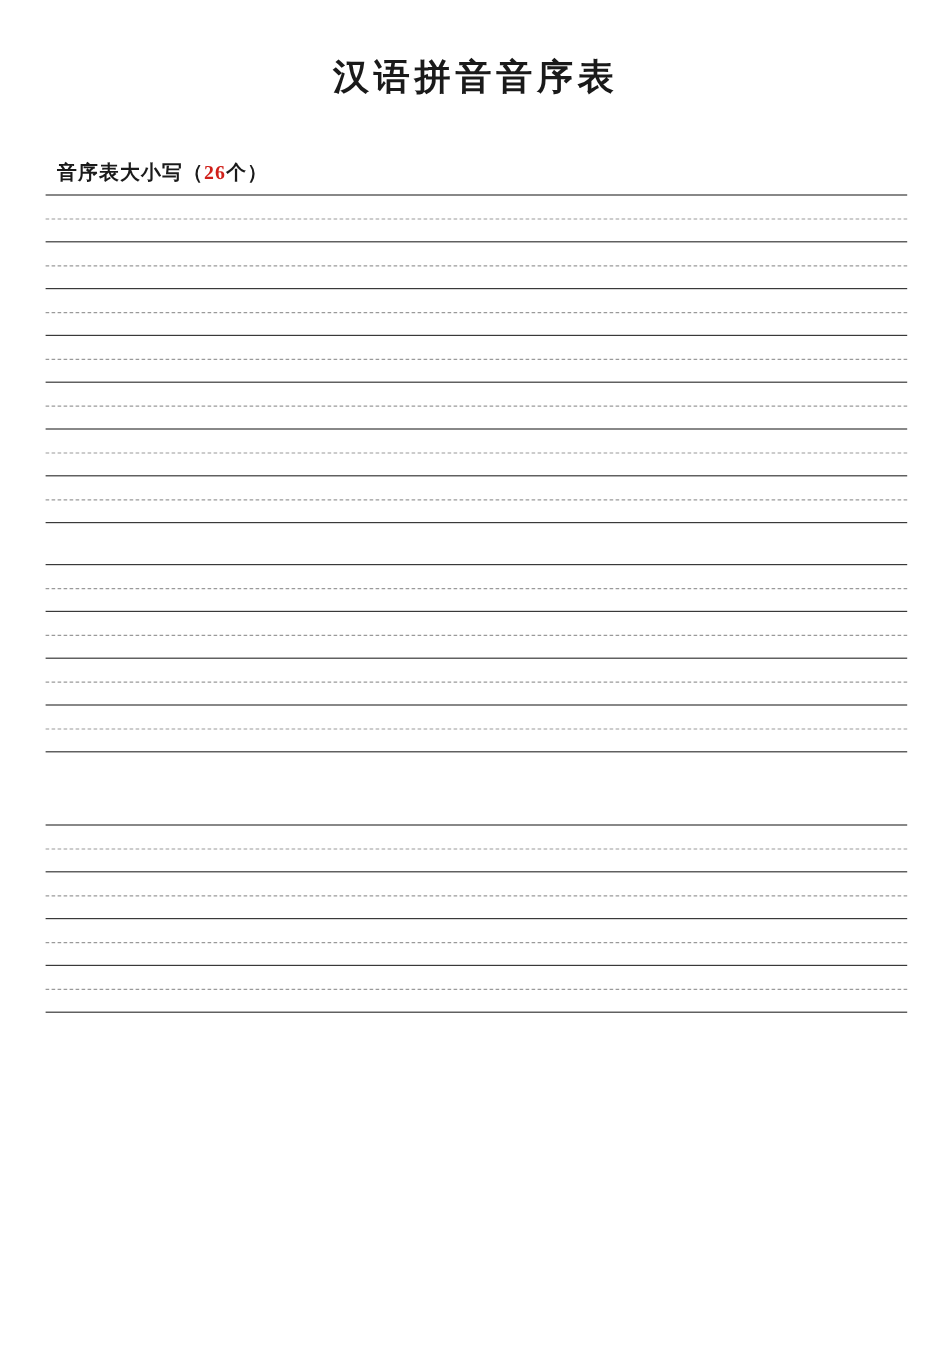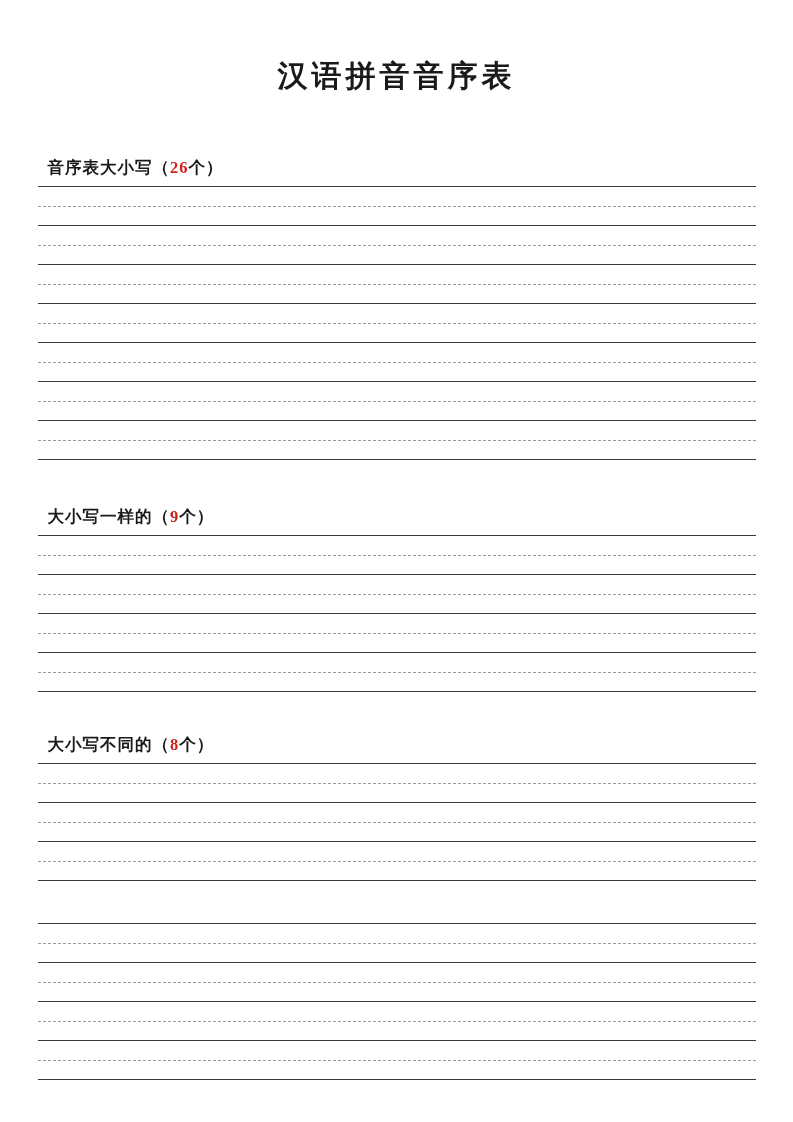--- a/index.html
+++ b/index.html
@@ -20,31 +20,31 @@
     height: 1122px;
     position: relative;
     box-sizing: border-box;
     padding: 0;
   }
   .doc-title {
     text-align: center;
     font-size: 30px;
     font-weight: 700;
     letter-spacing: 4px;
-    margin: 12px;
+    margin: 0;
     padding-top: 44px;
     font-family: "Liberation Serif", "DejaVu Serif", serif;
   }
   .content {
     margin: 0 auto;
     width: 718px;
     padding-top: 48px;
   }
   .section {
-    margin-bottom: 12px;
+    margin-bottom: 0;
   }
   .section-heading {
     font-size: 16.5px;
     font-weight: 700;
     letter-spacing: 1px;
     padding-left: 10px;
     padding-bottom: 7px;
     white-space: nowrap;
     font-family: "Liberation Serif", "DejaVu Serif", serif;
   }
@@ -106,45 +106,31 @@
         <div class="rule-row"></div>
         <div class="rule-row"></div>
         <div class="rule-row"></div>
         <div class="rule-close"></div>
       </div>
     </div>
 
     <div class="gap"></div>
 
     <div class="section">
-      <div class="section-heading">
-        <span>大小写一样的</span><span class="paren">（</span><span class="num">9</span><span>个</span><span class="paren">）</span>
-      </div>
       <div class="rule-block">
         <div class="rule-row"></div>
         <div class="rule-row"></div>
         <div class="rule-row"></div>
         <div class="rule-row"></div>
         <div class="rule-close"></div>
       </div>
     </div>
 
     <div class="gap-small"></div>
 
-    <div class="section">
-      <div class="section-heading">
-        <span>大小写不同的</span><span class="paren">（</span><span class="num">8</span><span>个</span><span class="paren">）</span>
-      </div>
-      <div class="rule-block">
-        <div class="rule-row"></div>
-        <div class="rule-row"></div>
-        <div class="rule-row"></div>
-        <div class="rule-close"></div>
-      </div>
-    </div>
 
     <div class="gap-small"></div>
 
     <div class="section">
       <div class="rule-block">
         <div class="rule-row"></div>
         <div class="rule-row"></div>
         <div class="rule-row"></div>
         <div class="rule-row"></div>
         <div class="rule-close"></div>

